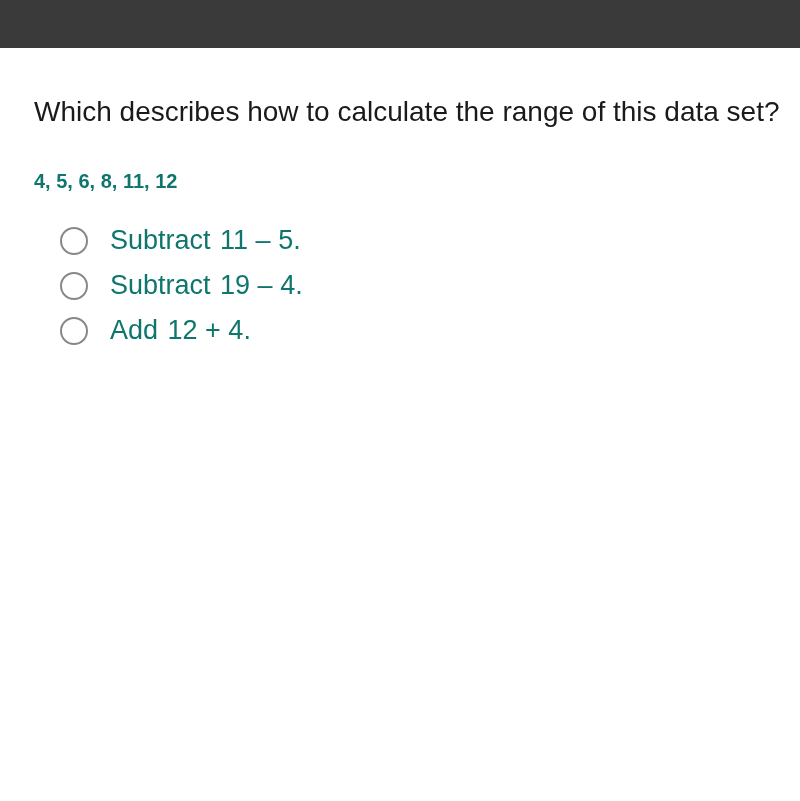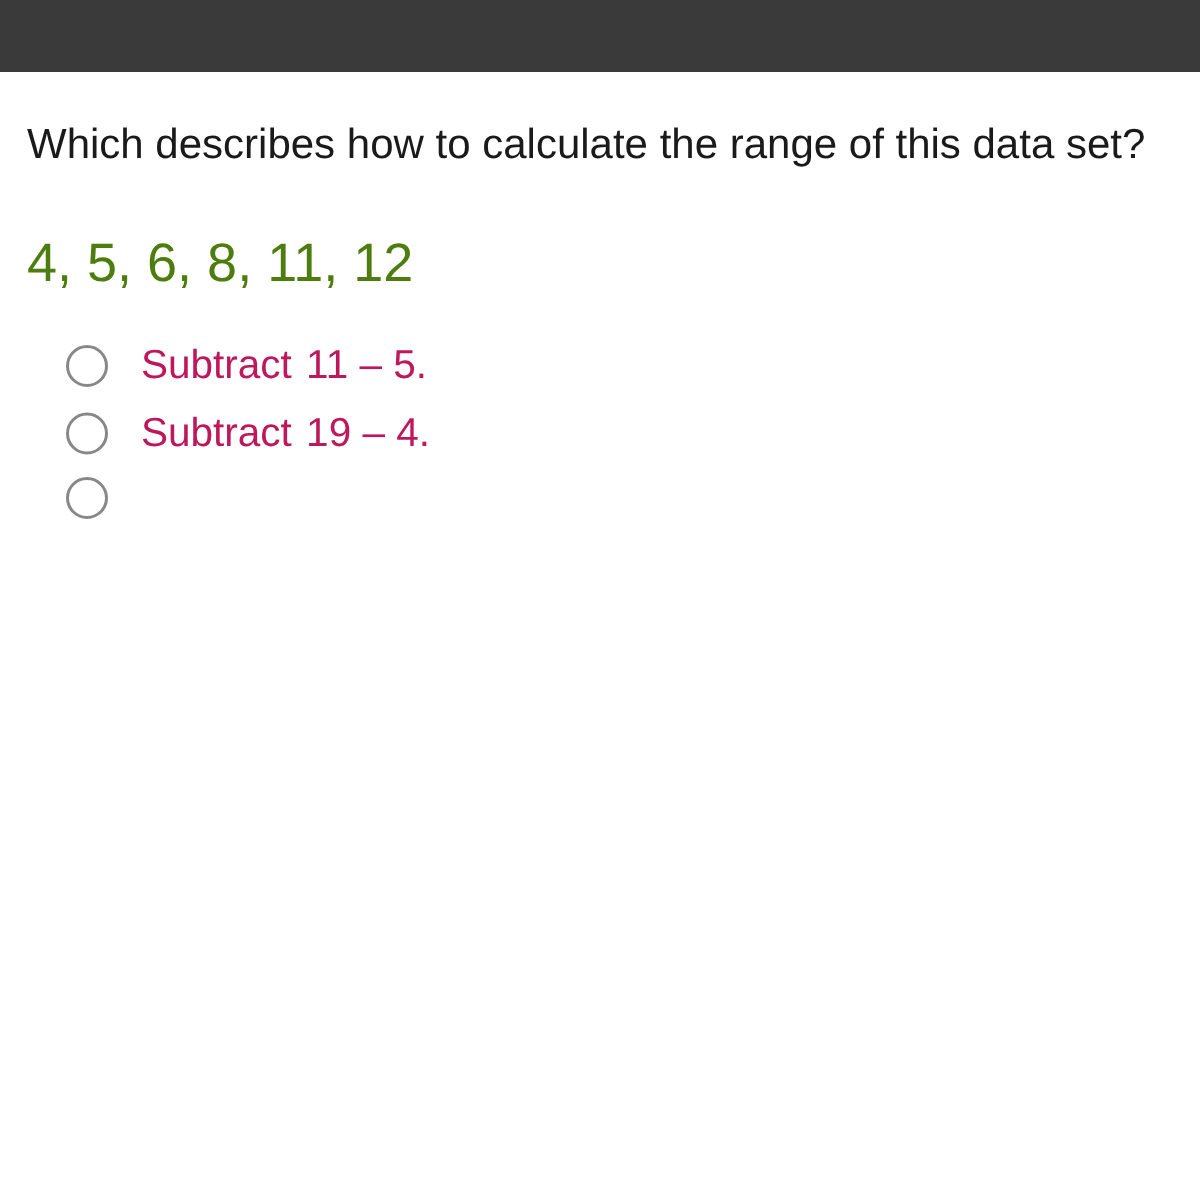--- a/index.html
+++ b/index.html
@@ -13,56 +13,57 @@
       height: 801px;
       background: #ffffff;
       overflow: hidden;
     }
     .header-bar {
       width: 100%;
       height: 48px;
       background: #3a3a3a;
     }
     .content {
-      padding: 30px 18px 0 18px;
+      padding: 30px 18px 0 34px;
+      margin-top: 16px;
     }
     .question-text {
       font-size: 28px;
       color: #1a1a1a;
       margin-bottom: 40px;
       font-weight: 400;
       line-height: 1.3;
       white-space: nowrap;
     }
     .data-set {
-      font-size: 36px;
-      color: #4d7c0f;
+      font-size: 20px;
+      color: #0f766e;
       margin-bottom: 32px;
-      font-weight: 400;
+      font-weight: 700;
     }
     .options {
       padding-left: 26px;
     }
     .option-row {
       display: flex;
       align-items: center;
       margin-bottom: 14px;
     }
     .radio {
       width: 28px;
       height: 28px;
       border: 2px solid #888888;
       border-radius: 50%;
       margin-right: 22px;
       flex-shrink: 0;
       background: #ffffff;
     }
     .option-label {
       font-size: 27px;
-      color: #be185d;
+      color: #0f766e;
       font-weight: 400;
     }
     .option-label .verb {
       letter-spacing: 0;
     }
     .option-label .expr {
       font-family: Arial, Helvetica, sans-serif;
       margin-left: 2px;
     }
   </style>
@@ -89,16 +90,20 @@
       <div class="radio"></div>
       <div class="option-label">
         <span class="verb">Subtract</span>
         <span class="expr">19 – 4.</span>
       </div>
     </div>
 
 
     <div class="option-row">
       <div class="radio"></div>
+      <div class="option-label">
+        <span class="verb">Add</span>
+        <span class="expr">12 + 4.</span>
+      </div>
     </div>
 
   </div>
 </div>
 
 </body></html>

